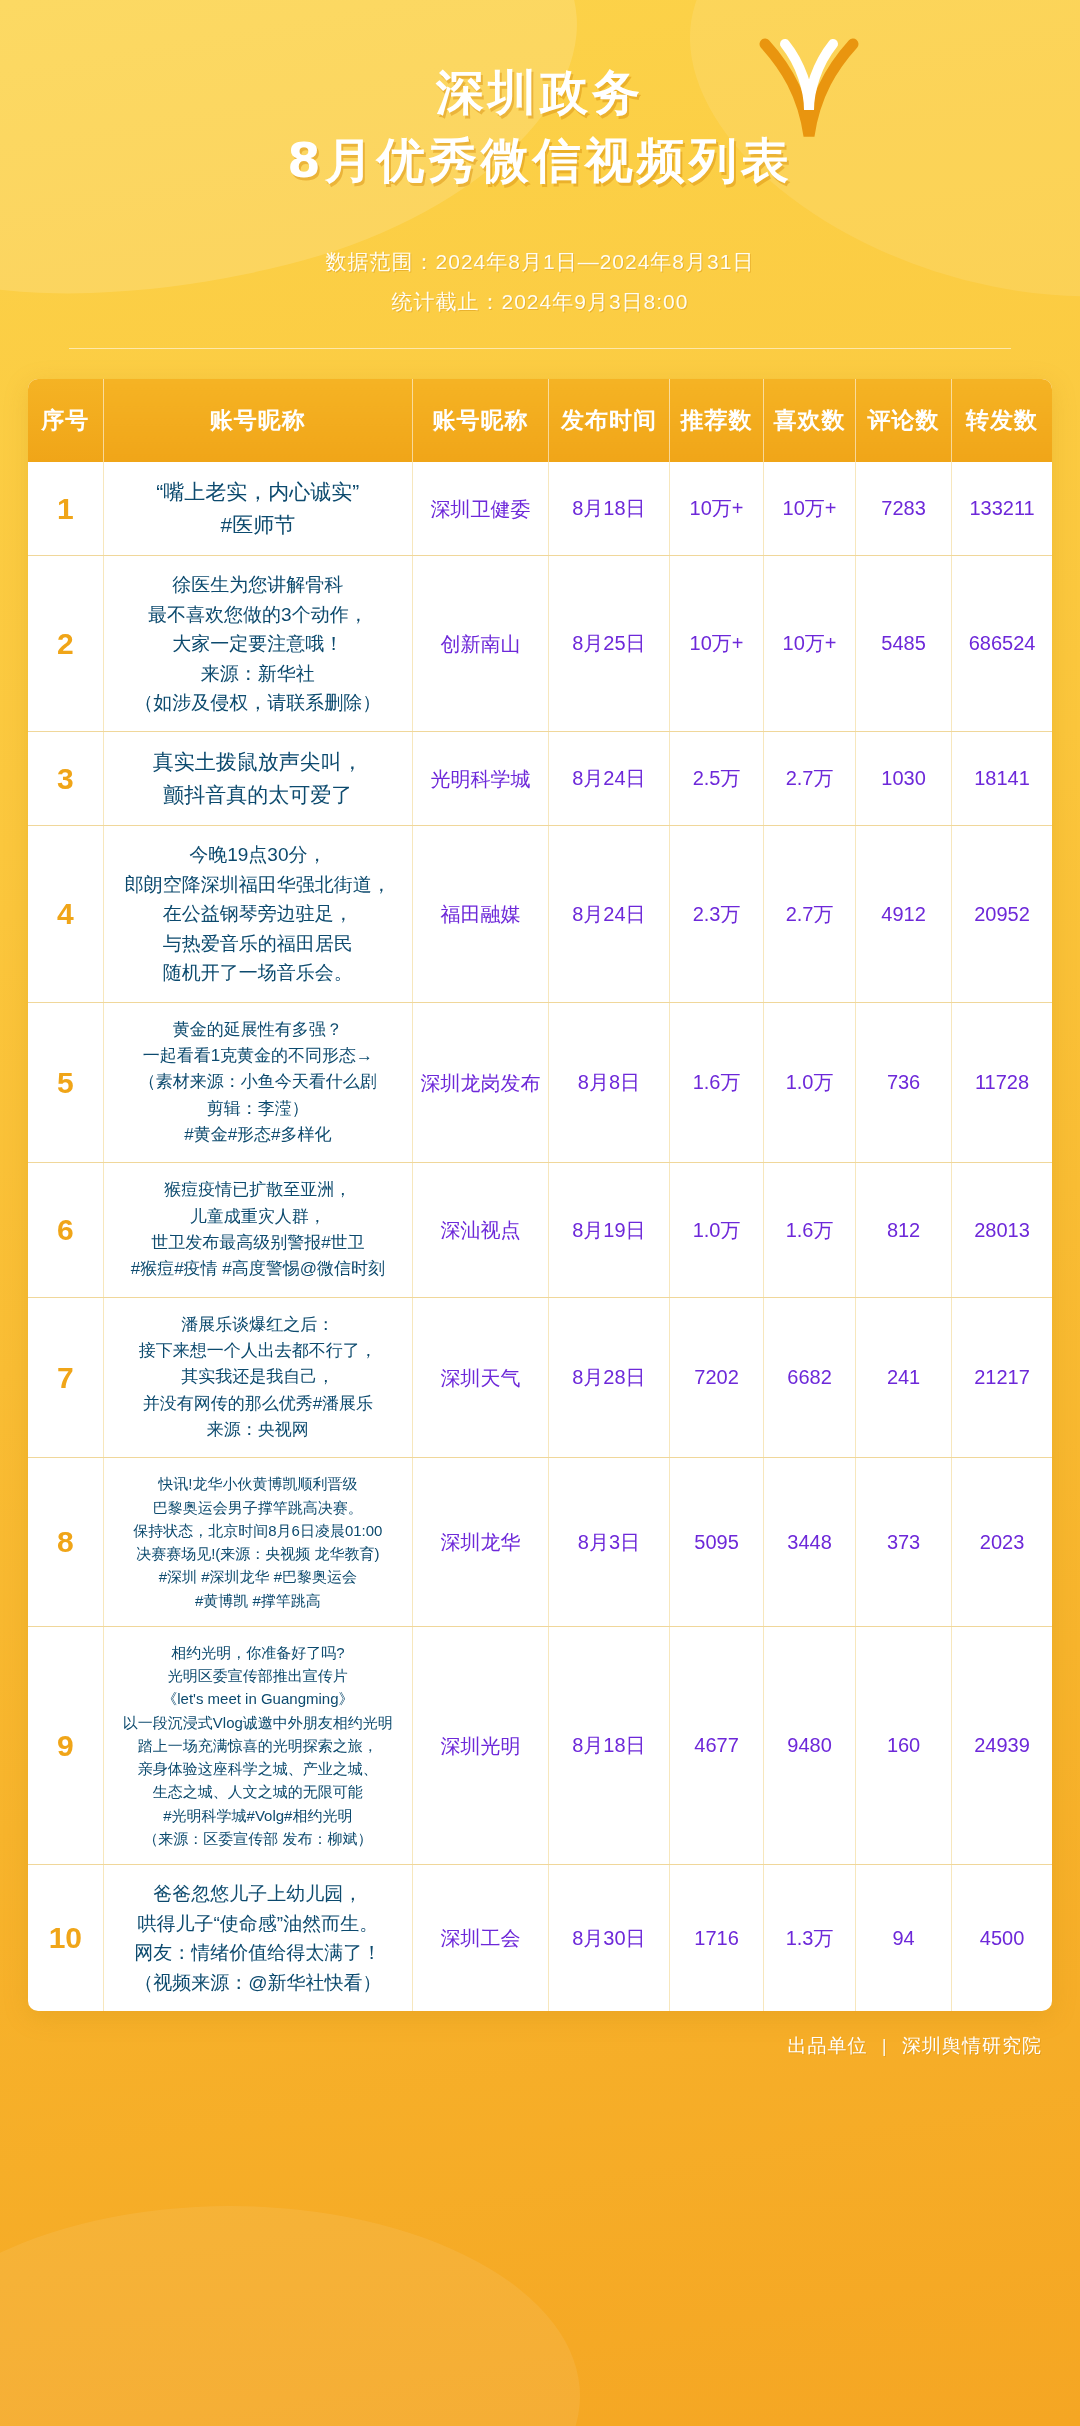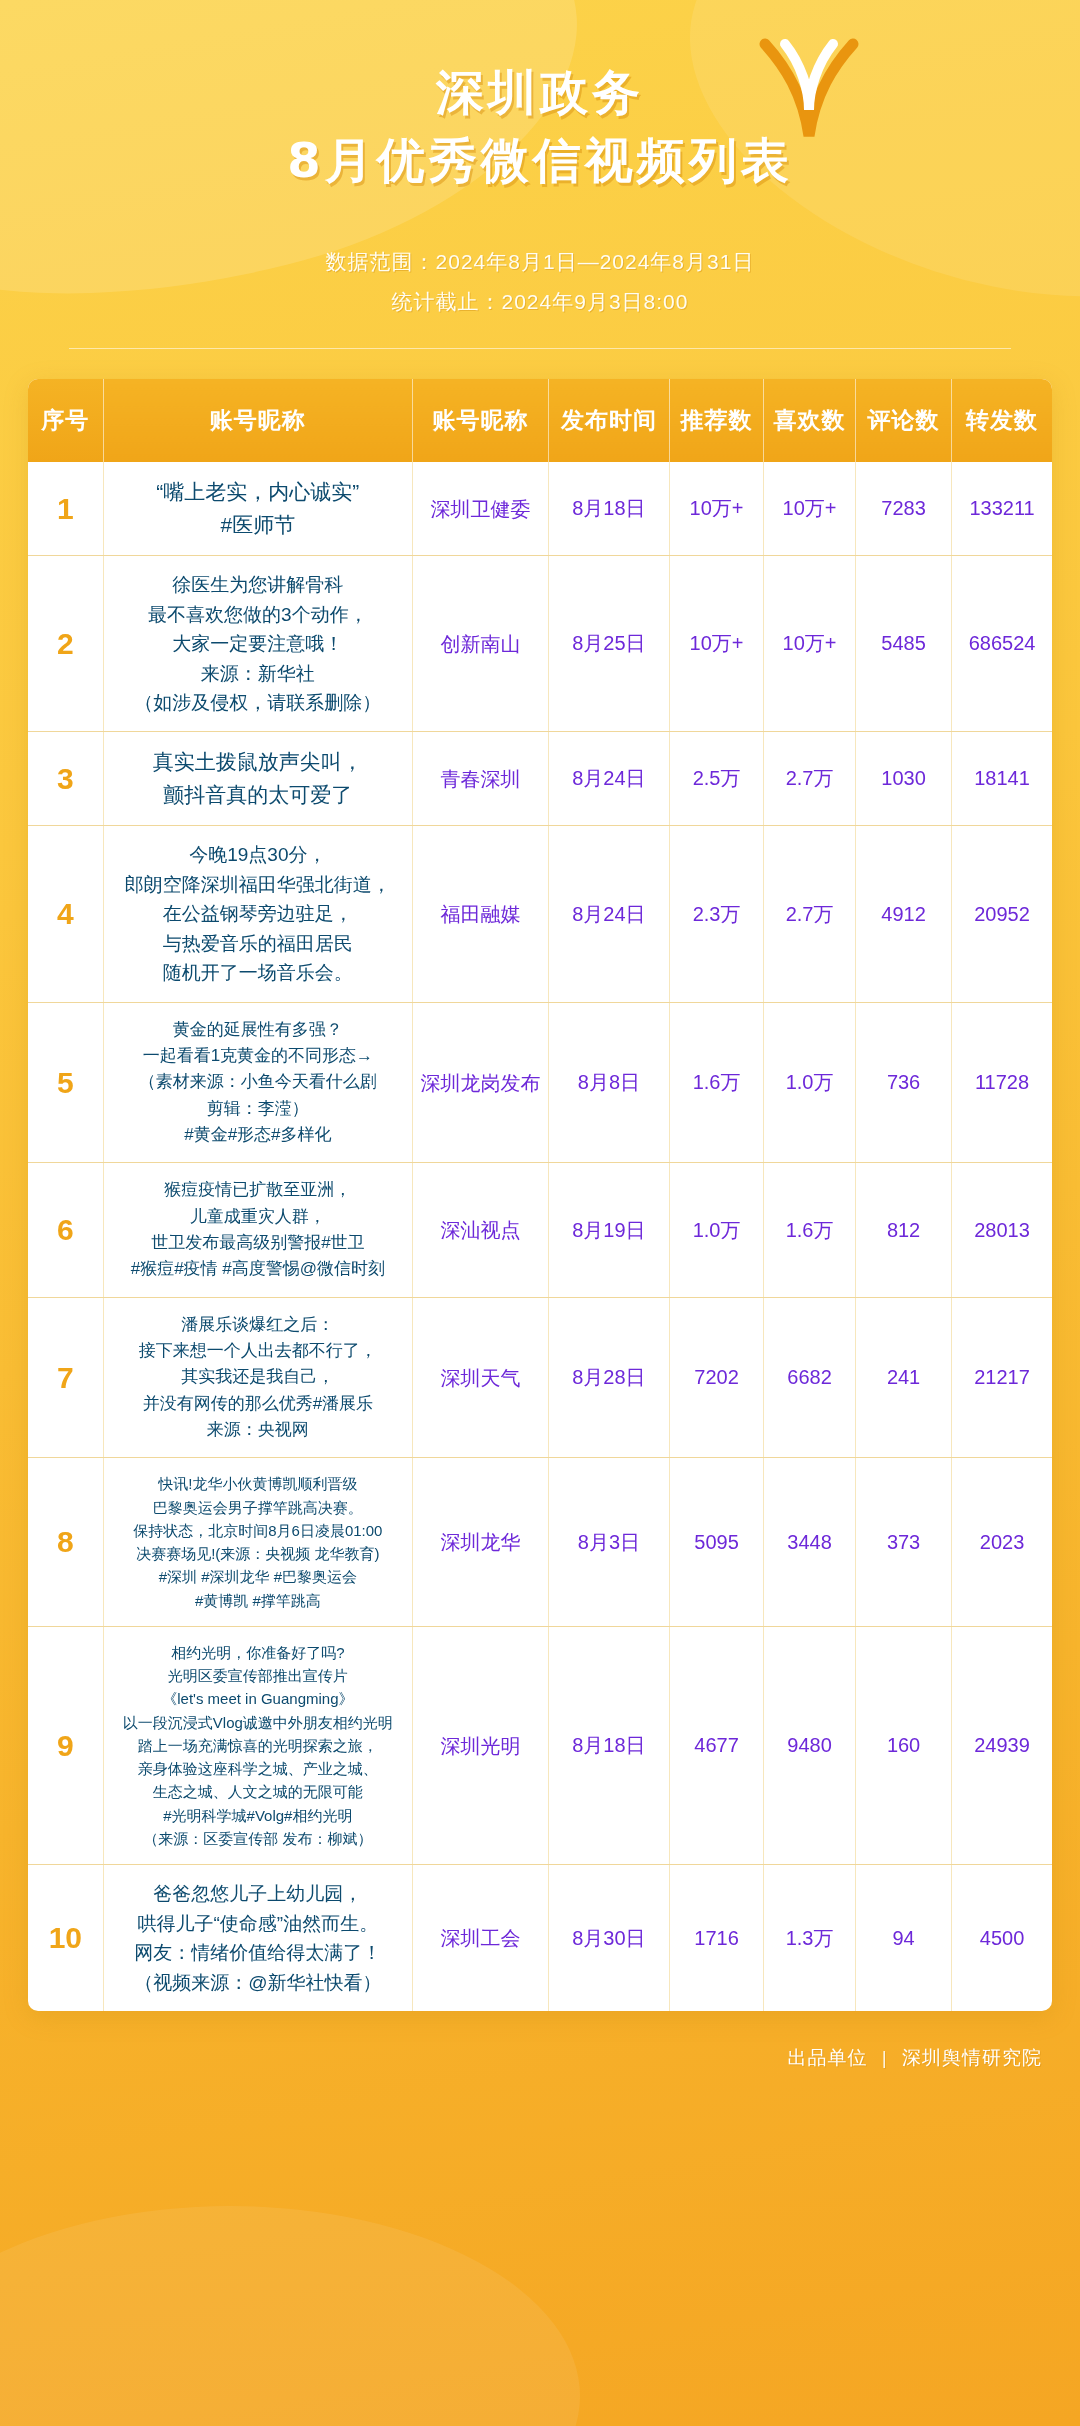--- a/index.html
+++ b/index.html
@@ -125,21 +125,21 @@
   .acct { line-height: 1.4; }
 
   
   tr[data-size="lg"] .title-cell { font-size: 21px; }
   tr[data-size="md"] .title-cell { font-size: 19px; }
   tr[data-size="sm"] .title-cell { font-size: 17px; margin-left: 44px; }
   tr[data-size="xs"] .title-cell { font-size: 15px; }
 
   
   .footer {
-    margin-top: 34px;
+    margin-top: 22px;
     padding: 0 10px 34px;
     text-align: right;
     color: #ffffff;
     font-size: 19px;
     letter-spacing: 1px;
     text-shadow: 1px 1px 0 rgba(200,130,10,0.3);
   }
   .footer .sep { margin: 0 8px; opacity: .85; }
 </style>
 </head>
@@ -214,21 +214,21 @@
             <td class="time">8月25日</td>
             <td class="num">10万+</td>
             <td class="num">10万+</td>
             <td class="num">5485</td>
             <td class="num">686524</td>
           </tr>
           <tr data-size="lg">
             <td class="idx">3</td>
             <td class="title-cell">真实土拨鼠放声尖叫，
 颤抖音真的太可爱了</td>
-            <td class="acct">青春深圳</td>
+            <td class="acct">光明科学城</td>
             <td class="time">8月24日</td>
             <td class="num">2.5万</td>
             <td class="num">2.7万</td>
             <td class="num">1030</td>
             <td class="num">18141</td>
           </tr>
           <tr data-size="md">
             <td class="idx">4</td>
             <td class="title-cell">今晚19点30分，
 郎朗空降深圳福田华强北街道，

